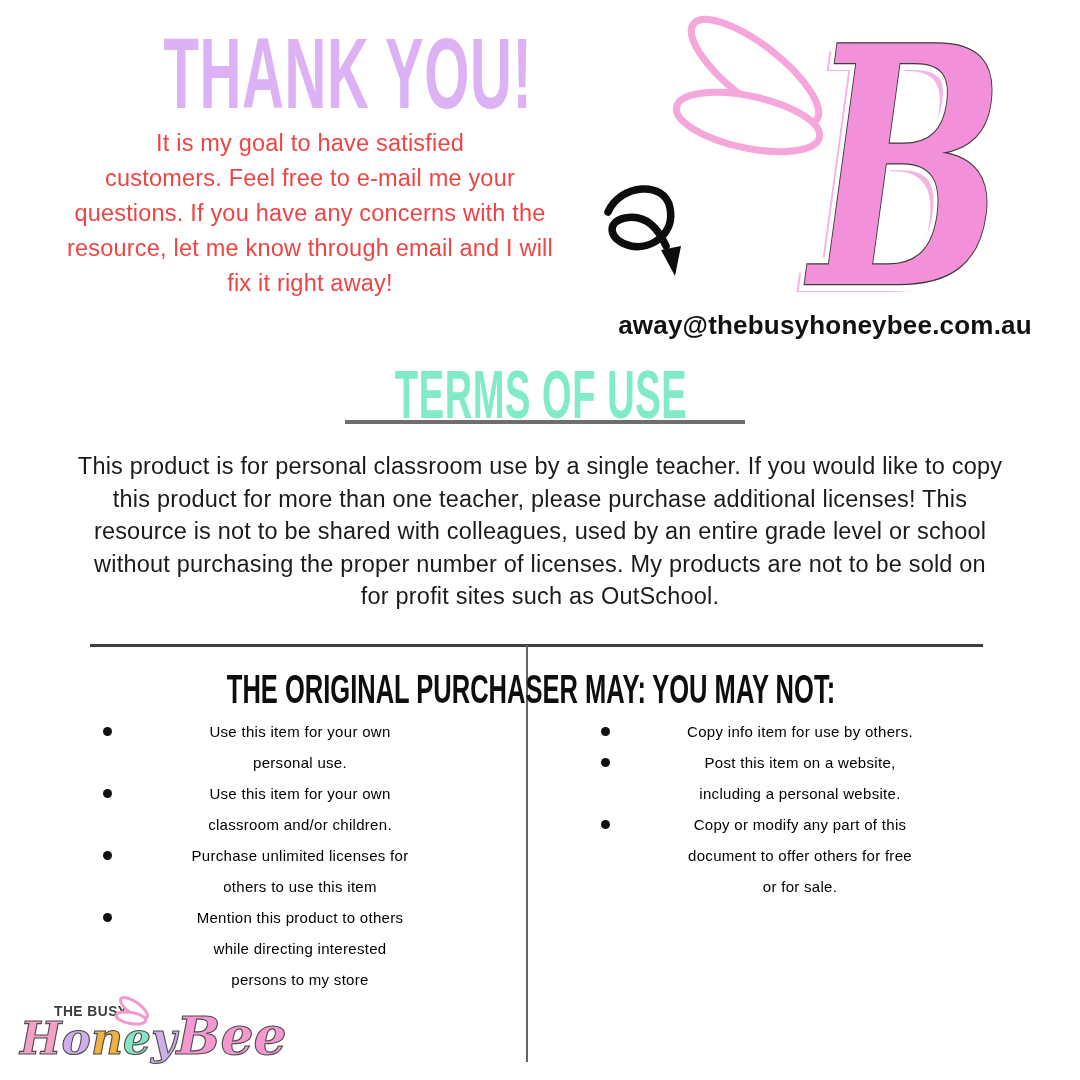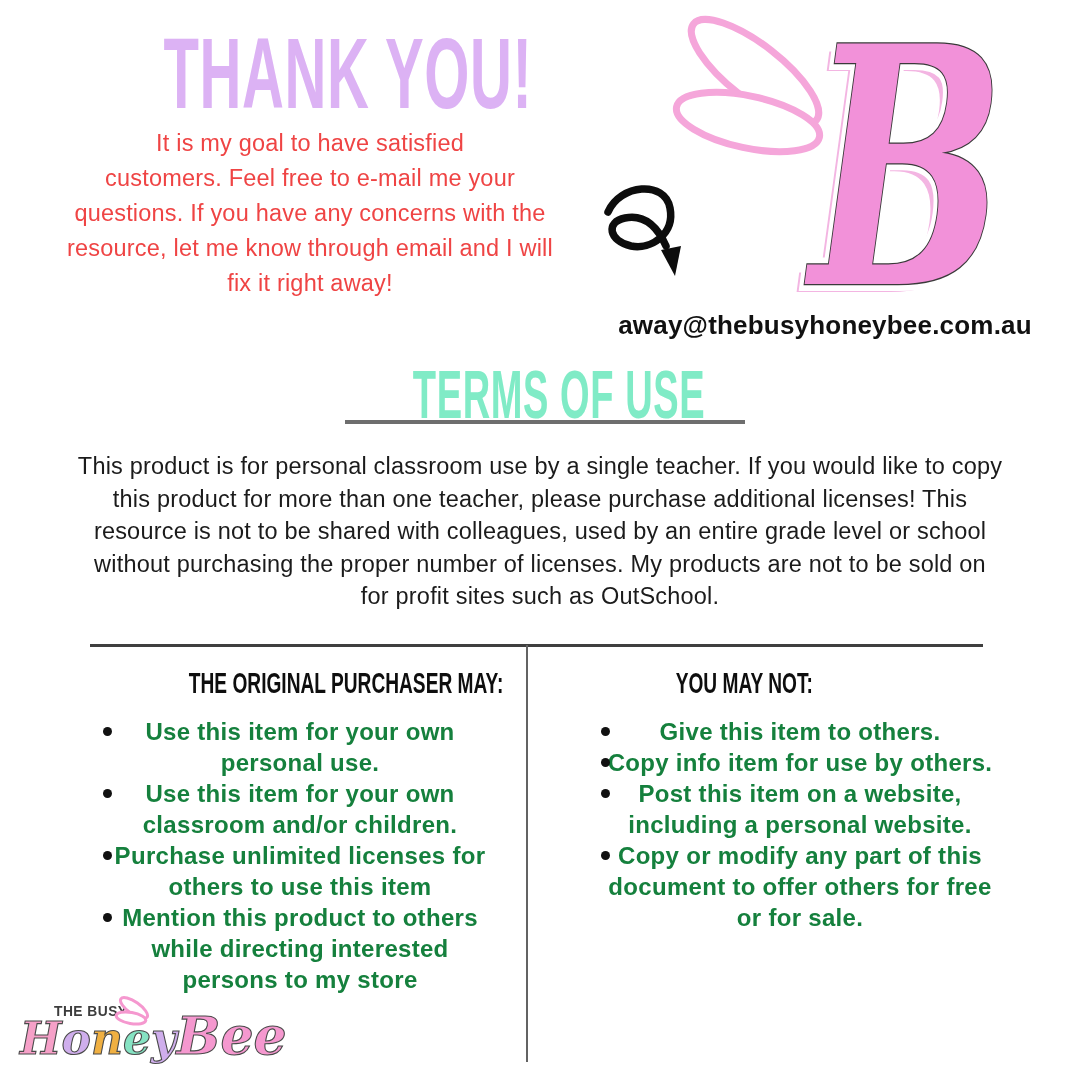--- a/index.html
+++ b/index.html
@@ -5,21 +5,21 @@
   html,body { margin:0; padding:0; }
   body {
     width:1080px; height:1080px; position:relative; overflow:hidden;
     background:#ffffff;
     font-family:"Liberation Sans", sans-serif;
     color:#1b1b1b;
   }
   .abs { position:absolute; }
 
   
-  .big-title { text-align:right; font-weight:bold; white-space:nowrap;text-decoration:underline; }
+  .big-title { text-align:left; font-weight:bold; white-space:nowrap;text-decoration:underline; }
   .squish { display:inline-block; transform-origin:50% 50%; }
   .thank-title { left:30px; top:16px; width:570px; font-size:100px; letter-spacing:1px; }
   .thank-title .squish { transform:scaleX(0.58); }
   .terms-title { left:280px; top:355px; width:540px; font-size:68px; letter-spacing:1px; }
   .terms-title .squish { transform:scaleX(0.56); }
   .terms-underline { left:345px; top:420px; width:400px; height:4px; background:#6e6e6e; }
 
   
   .para { text-align:center; white-space:nowrap; letter-spacing:0.2px; }
   .thank-body { left:25px; top:126px; width:570px; font-size:23.5px; line-height:35px; color:#ef4444; }
@@ -27,30 +27,30 @@
 
   
   .email { left:600px; top:310px; width:450px; text-align:center;
            font-size:26px; font-weight:bold; color:#111; letter-spacing:0.2px; }
 
   
   .h-divider { left:90px; top:644px; width:893px; height:3px; background:#3f3f3f; }
   .v-divider { left:526px; top:645px; width:2px; height:417px; background:#636363; }
 
   
-  .col-heading { text-align:center; font-weight:bold; font-size:33px; white-space:nowrap; color:#0e0e0e; }
+  .col-heading { text-align:center; font-weight:bold; font-size:44px; white-space:nowrap; color:#0e0e0e; }
   .col-heading .squish { transform:scaleX(0.58) scaleY(0.92); }
   .col-heading-left  { left:75px;  top:664px; width:440px; }
   .col-heading-right { left:524px; top:664px; width:440px; }
 
   ul.bullets { list-style:none; margin:0; padding:0; }
   .bullets-left  { left:85px;  top:716px; width:430px; }
   .bullets-right { left:565px; top:716px; width:470px; }
-  ul.bullets li { position:relative; text-align:center; font-size:24px;
-                  line-height:31px; color:#15803d; letter-spacing:0.3px; white-space:nowrap;font-weight:bold; }
+  ul.bullets li { position:relative; text-align:center; font-size:15px;
+                  line-height:31px; color:#000000; letter-spacing:0.3px; white-space:nowrap; }
   ul.bullets .dot { position:absolute; top:11px; width:9px; height:9px;
                     border-radius:50%; background:#111; }
   .bullets-left  .dot { left:18px; }
   .bullets-right .dot { left:36px; }
 
   
   .brand { left:20px; top:998px; width:230px; height:80px; }
   .brand-top { position:absolute; left:34px; top:4px; font-size:15px; font-weight:bold;
                color:#3d3d3d; letter-spacing:0.5px; white-space:nowrap;
                display:inline-block; transform:scaleX(0.92); transform-origin:left center; }
@@ -112,21 +112,20 @@
   <span class="squish">YOU MAY NOT:</span>
 </div>
 
 <ul class="abs bullets bullets-left">
     <li><span class="dot"></span><span class="li-text">Use this item for your own<br>personal use.</span></li>
     <li><span class="dot"></span><span class="li-text">Use this item for your own<br>classroom and/or children.</span></li>
     <li><span class="dot"></span><span class="li-text">Purchase unlimited licenses for<br>others to use this item</span></li>
     <li><span class="dot"></span><span class="li-text">Mention this product to others<br>while directing interested<br>persons to my store</span></li>
   </ul>
 <ul class="abs bullets bullets-right">
-    <li><span class="dot"></span><span class="li-text">Give this item to others.</span></li>
     <li><span class="dot"></span><span class="li-text">Copy info item for use by others.</span></li>
     <li><span class="dot"></span><span class="li-text">Post this item on a website,<br>including a personal website.</span></li>
     <li><span class="dot"></span><span class="li-text">Copy or modify any part of this<br>document to offer others for free<br>or for sale.</span></li>
   </ul>
 
 <div class="abs brand">
   <span class="brand-top">THE BUSY</span>
   <span class="brand-wings">
     <svg width="44" height="30" viewBox="0 0 44 30">
       <ellipse cx="20" cy="10" rx="16" ry="6" transform="rotate(35 20 10)" fill="#ffffff" stroke="#f598cf" stroke-width="3"></ellipse>

